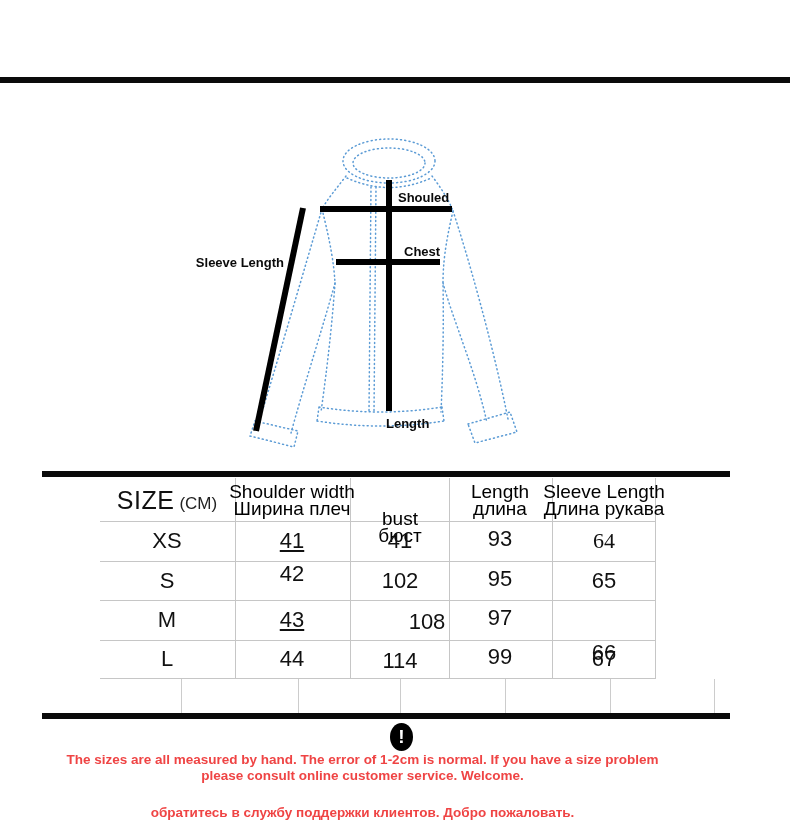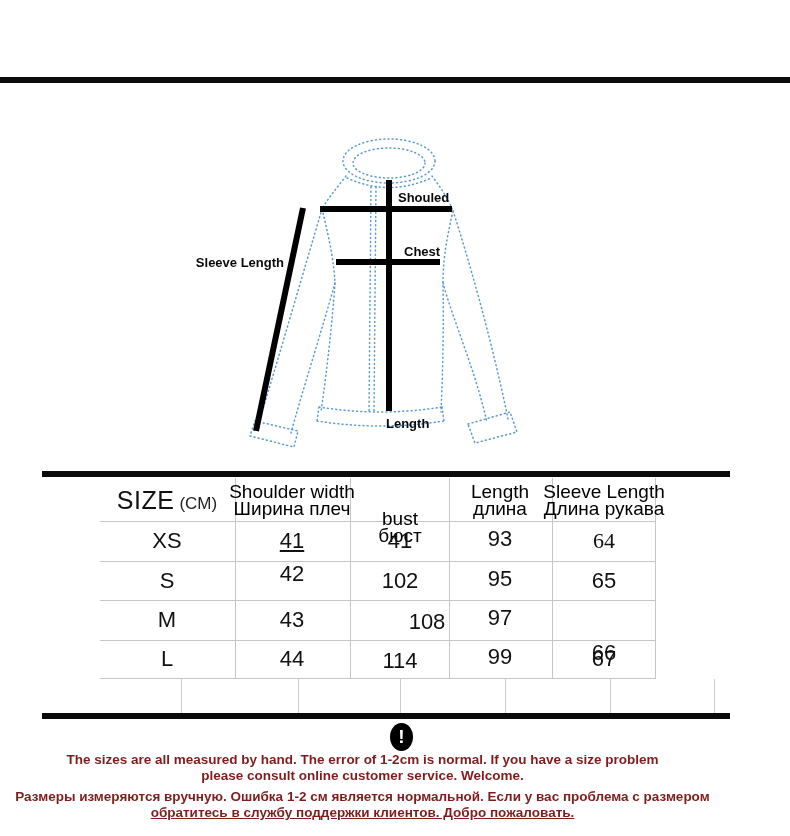--- a/index.html
+++ b/index.html
@@ -24,21 +24,21 @@
   .cell{position:absolute;transform:translate(-50%,-50%);white-space:nowrap;font-size:22px;color:#111;}
   .corner{position:absolute;transform:translate(-50%,-50%);white-space:nowrap;color:#111;}
   .corner .sz{font-size:25px;letter-spacing:.5px;}
   .corner .cm{font-size:17px;margin-left:5px;color:#222;}
   .hcell{position:absolute;transform:translate(-50%,-50%);text-align:center;font-size:19px;
          line-height:17px;color:#000000;white-space:nowrap;}
   
   .notice-icon{position:absolute;left:390px;top:723px;width:23px;height:28px;border-radius:50%;
                background:#000;color:#fff;display:flex;align-items:center;justify-content:center;
                font-size:19px;font-weight:700;}
-  .ntext{position:absolute;left:0;width:725px;text-align:center;font-weight:700;color:#7f1d1d;}
+  .ntext{position:absolute;left:0;width:725px;text-align:center;font-weight:700;color:#ef4444;}
   .ntext.en{font-size:13.5px;}
   .ntext.ru{font-size:13.5px;}
 </style>
 </head>
 <body>
 
 <div class="page">
 
   <div class="title-rule"></div>
 
@@ -120,34 +120,33 @@
   <div class="cell" style="left:500px;top:539px;">93</div>
   <div class="cell" style="left:604px;top:541px;font-family:Liberation Serif, serif;">64</div>
 
   <div class="cell" style="left:167px;top:581px;">S</div>
   <div class="cell" style="left:292px;top:562px;margin-top:12px;">42</div>
   <div class="cell" style="left:400px;top:581px;">102</div>
   <div class="cell" style="left:500px;top:579px;">95</div>
   <div class="cell" style="left:604px;top:581px;">65</div>
 
   <div class="cell" style="left:167px;top:620px;">M</div>
-  <div class="cell" style="left:292px;top:620px;">43</div>
+  <div class="cell" style="left:292px;top:620px;text-decoration:underline;">43</div>
   <div class="cell" style="left:400px;top:622px;margin-left:27px;">108</div>
   <div class="cell" style="left:500px;top:618px;">97</div>
   <div class="cell" style="left:604px;top:653px;">66</div>
 
   <div class="cell" style="left:167px;top:659px;">L</div>
   <div class="cell" style="left:292px;top:659px;">44</div>
   <div class="cell" style="left:400px;top:661px;">114</div>
   <div class="cell" style="left:500px;top:657px;">99</div>
   <div class="cell" style="left:604px;top:659px;">67</div>
 
   <div class="tbl-rule-bottom"></div>
 
   <div class="notice-icon">
     <span>!</span>
   </div>
   <div class="ntext en" style="top:752px;">The sizes are all measured by hand. The error of 1-2cm is normal. If you have a size problem</div>
   <div class="ntext en" style="top:768px;">please consult online customer service. Welcome.</div>
-  <div class="ntext ru" style="top:789px;">Размеры измеряются вручную. Ошибка 1-2 см является нормальной. Если у вас проблема с размером</div>
-  <div class="ntext ru" style="top:805px;text-decoration:underline;">обратитесь в службу поддержки клиентов. Добро пожаловать.</div>
+  <div class="ntext ru" style="top:805px;">обратитесь в службу поддержки клиентов. Добро пожаловать.</div>
 
 </div>
 
 </body></html>

